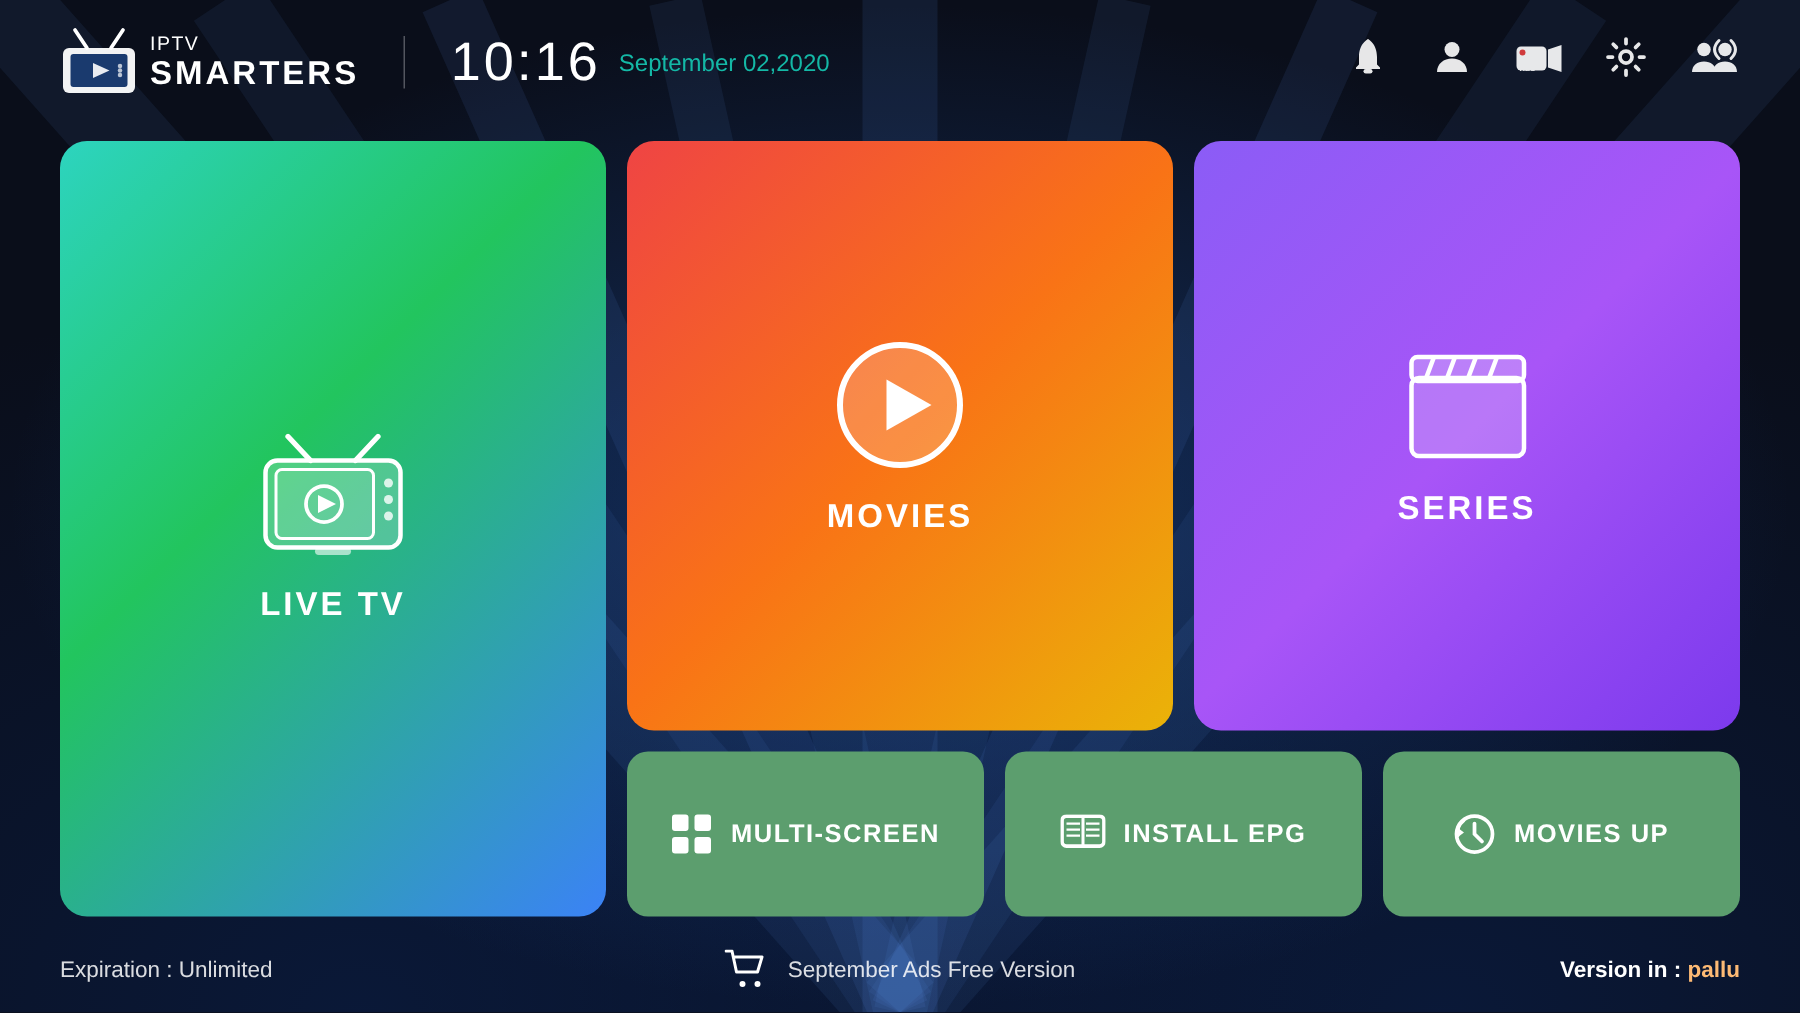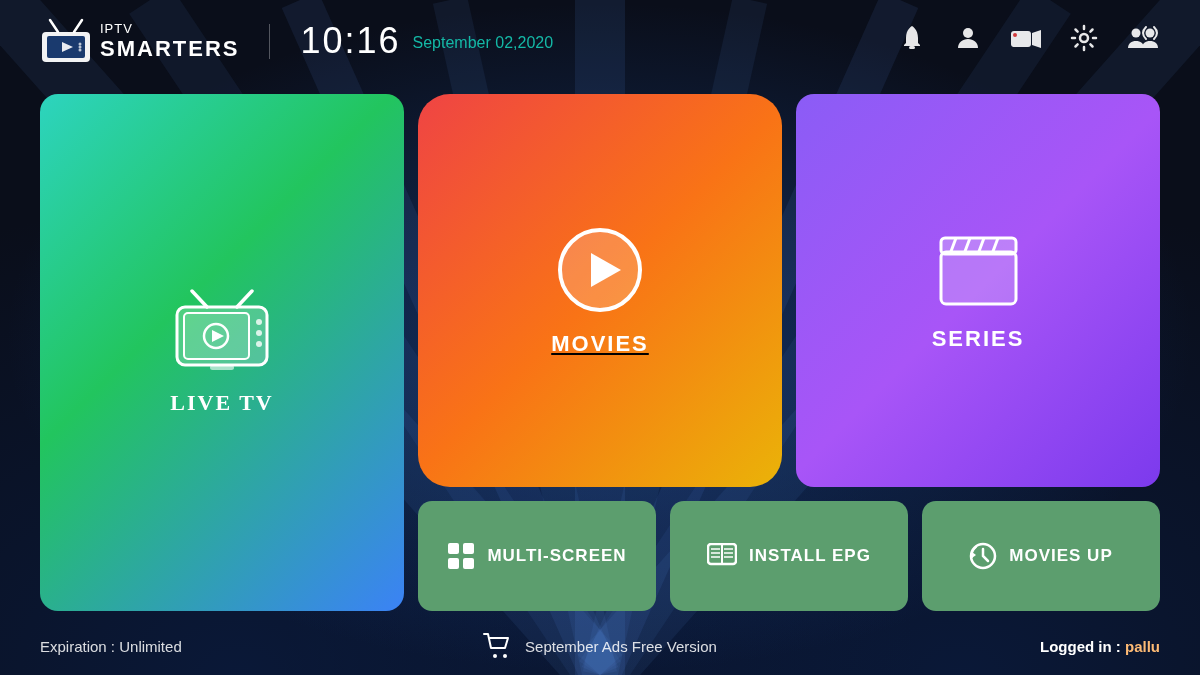--- a/index.html
+++ b/index.html
@@ -130,28 +130,27 @@
       justify-content: center;
       cursor: pointer;
       transition: transform 0.2s;
     }
 
     
     .card-movies {
       grid-row: 1 / 2;
       grid-column: 2 / 3;
       background: linear-gradient(135deg, #ef4444 0%, #f97316 50%, #eab308 100%);
-      border-radius: 32px;
+      border-radius: 18px;
       display: flex;
       flex-direction: column;
       align-items: center;
       justify-content: center;
       cursor: pointer;
       transition: transform 0.2s;
-      text-decoration: underline;
     }
 
     
     .card-series {
       grid-row: 1 / 2;
       grid-column: 3 / 4;
       background: linear-gradient(135deg, #8b5cf6 0%, #a855f7 50%, #7c3aed 100%);
       border-radius: 18px;
       display: flex;
       flex-direction: column;
@@ -326,21 +325,21 @@
           <path d="M16 24c0-4.4 3.6-7 8-7s8 2.6 8 7"></path>
 
           <path d="M28 3 Q34 9 28 15" stroke="white" stroke-width="2" fill="none" stroke-linecap="round"></path>
           <path d="M20 3 Q14 9 20 15" stroke="white" stroke-width="2" fill="none" stroke-linecap="round"></path>
         </svg>
       </span>
     </div>
   </div>
 
   <div class="main-grid">
-      <div class="card-live-tv" style="grid-area: 1 / 1 / 3; font-family: Liberation Serif, serif;">
+      <div class="card-live-tv" style="grid-area: 1 / 1 / 3;">
   <svg width="100" height="85" viewBox="0 0 100 85" fill="none">
     <line x1="35" y1="18" x2="20" y2="2" stroke="white" stroke-width="3.5" stroke-linecap="round"></line>
     <line x1="65" y1="18" x2="80" y2="2" stroke="white" stroke-width="3.5" stroke-linecap="round"></line>
     <rect x="5" y="18" width="90" height="58" rx="8" fill="rgba(255,255,255,0.2)" stroke="white" stroke-width="3"></rect>
     <rect x="12" y="24" width="65" height="46" rx="4" fill="rgba(255,255,255,0.1)" stroke="white" stroke-width="2"></rect>
     <circle cx="44" cy="47" r="12" fill="none" stroke="white" stroke-width="2.5"></circle>
     <polygon points="40,41 40,53 52,47" fill="white"></polygon>
     <circle cx="87" cy="33" r="3" fill="white" opacity="0.8"></circle>
     <circle cx="87" cy="44" r="3" fill="white" opacity="0.8"></circle>
     <circle cx="87" cy="55" r="3" fill="white" opacity="0.8"></circle>
@@ -408,21 +407,21 @@
     <div class="footer-center">
 
       <svg width="30" height="26" viewBox="0 0 30 26" fill="white">
         <path d="M1 1h4l3 14h14l3-10H7" stroke="white" stroke-width="2" fill="none" stroke-linecap="round" stroke-linejoin="round"></path>
         <circle cx="12" cy="23" r="2" fill="white"></circle>
         <circle cx="22" cy="23" r="2" fill="white"></circle>
       </svg>
       <span>September Ads Free Version</span>
     </div>
     <div class="footer-right">
-      <span>Logged in : </span><span style="font-weight:700;color:#fdba74;text-align:center;">pallu</span>
+      <span>Version in : </span><span style="font-weight:700;color:#fdba74;text-align:center;">pallu</span>
     </div>
   </div>
 </div>
 
 <style>
   
   .main-grid {
     display: grid;
     grid-template-columns: 1fr 1fr 1fr;
     grid-template-rows: 1fr 110px;

